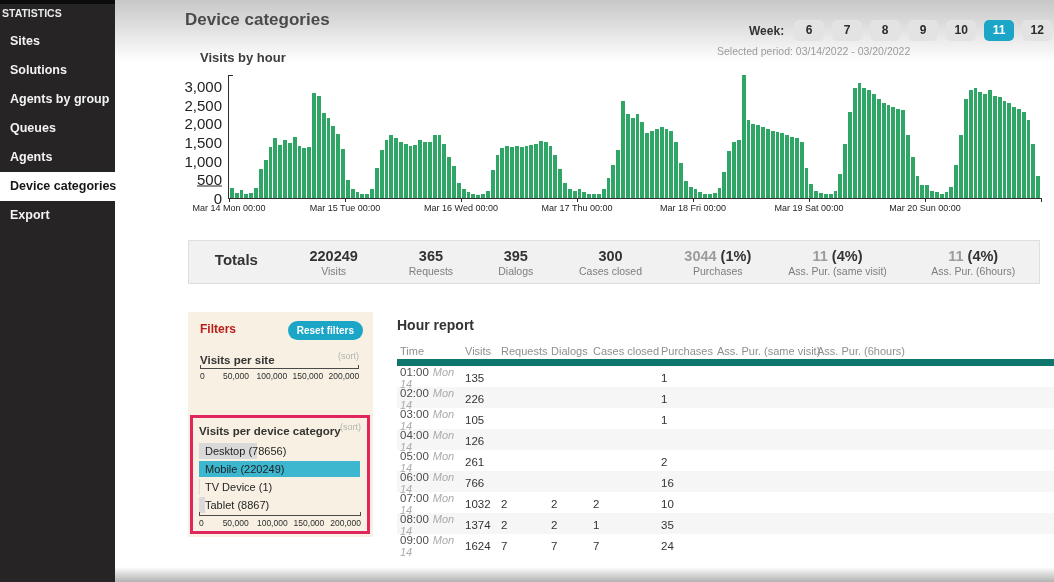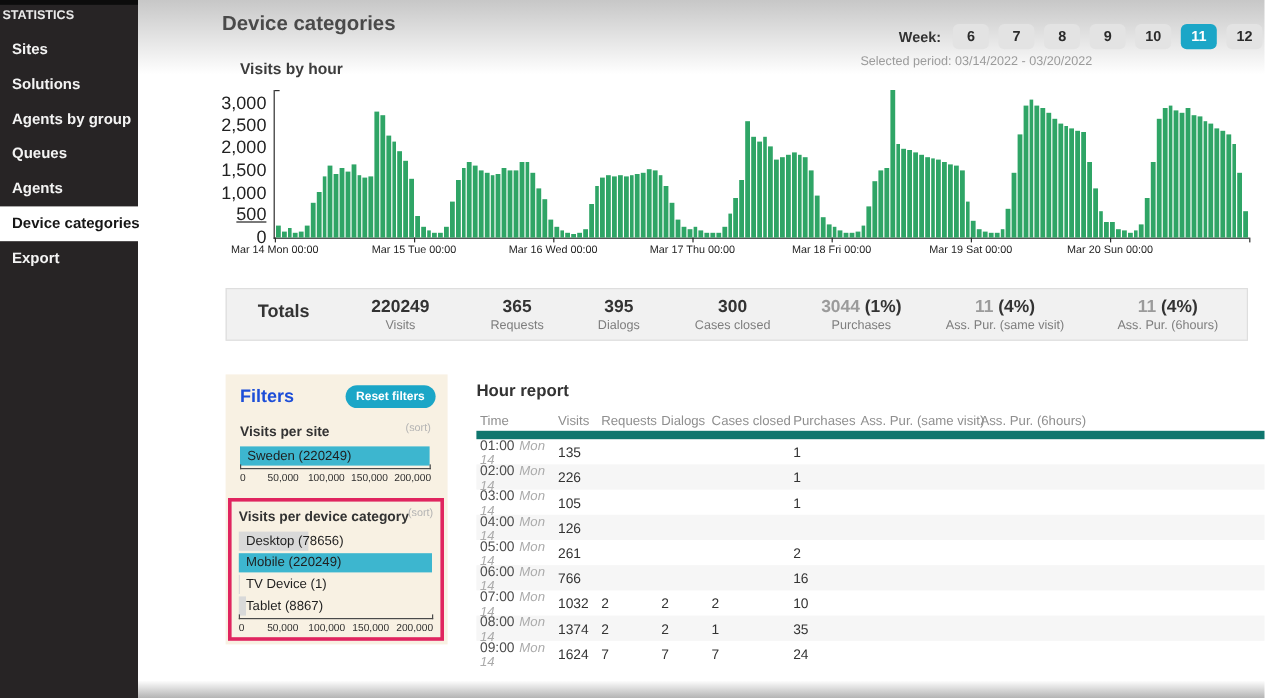--- a/index.html
+++ b/index.html
@@ -44,21 +44,21 @@
   .tcol{text-align:center;}
   .tcol:nth-child(2){width:100px}.tcol:nth-child(3){width:95px}.tcol:nth-child(4){width:75px}
   .tcol:nth-child(5){width:115px}.tcol:nth-child(6){width:100px}.tcol:nth-child(7){width:140px}
   .tcol:nth-child(8){width:132px}
   .tval{font-size:14.5px;}
   .tv-main{font-weight:700;color:#333;}
   .tv-muted{font-weight:600;color:#9b9b9b;}
   .tlabel{font-size:10.5px;color:#7d7d7d;margin-top:1px;white-space:nowrap;}
   
   .filters{position:absolute;left:73px;top:312px;width:185px;height:225px;background:#f8f1e3;}
-  .filters-title{position:absolute;left:12px;top:10px;font-size:15px;font-weight:700;color:#1d4ed8;}
+  .filters-title{position:absolute;left:12px;top:10px;font-size:12px;font-weight:700;color:#b91c1c;}
   .reset-btn{position:absolute;right:10px;top:9px;background:#1ba6c7;color:#fff;font-size:10px;
              font-weight:700;padding:4px 9px;border-radius:10px;cursor:pointer;}
   .fsec{position:absolute;left:12px;right:14px;top:38px;}
   .devbox{position:absolute;left:2px;top:103px;width:180px;height:119px;border:3px solid #e0255f;
           box-sizing:border-box;padding:3px 6px;}
   .fsec-head{position:relative;height:16px;}
   .fsec-title{font-size:11.5px;font-weight:700;color:#333;white-space:nowrap;}
   .sort{position:absolute;right:0;top:1px;font-size:9px;color:#b3b3b3;cursor:pointer;}
   .fbars{margin-top:6px;}
   .fbar-row{position:relative;height:16px;margin-bottom:2px;cursor:pointer;}
@@ -348,26 +348,20 @@
           <div class="tval"><span class="tv-muted">11</span> <span class="tv-main">(4%)</span></div>
           <div class="tlabel">Ass. Pur. (6hours)</div>
         </div>
       </div>
 
     <aside class="filters">
       <div class="filters-title">Filters</div>
       <div class="reset-btn">Reset filters</div>
       <div class="fsec" id="fsec-site">
           <div class="fsec-head"><span class="fsec-title">Visits per site</span><span class="sort">(sort)</span></div>
-          <div class="fbars">
-            <div class="fbar-row">
-              <div class="fbar sel" style="width: 99.6602%;"></div>
-              <span class="fbar-label">Sweden (220249)</span>
-            </div>
-          </div>
           <div class="faxis">
             <span style="left: 0%;">0</span>
             <span style="left: 22.6244%;">50,000</span>
             <span style="left: 45.2489%;">100,000</span>
             <span style="left: 67.8733%;">150,000</span>
             <span style="left: 90.4977%;">200,000</span>
           </div>
         </div>
       <div class="devbox" id="fsec-dev">
           <div class="fsec-head"><span class="fsec-title">Visits per device category</span><span class="sort">(sort)</span></div>

